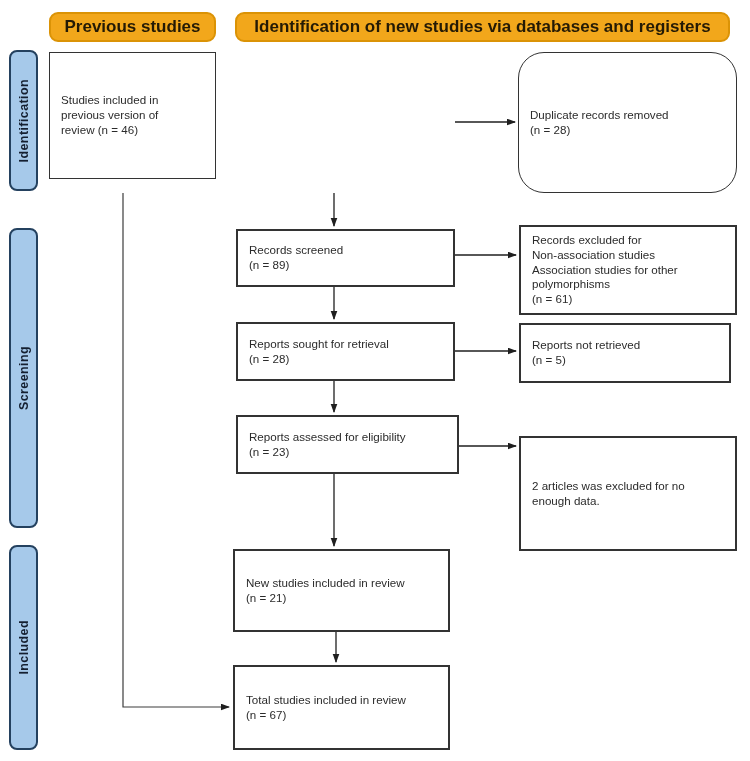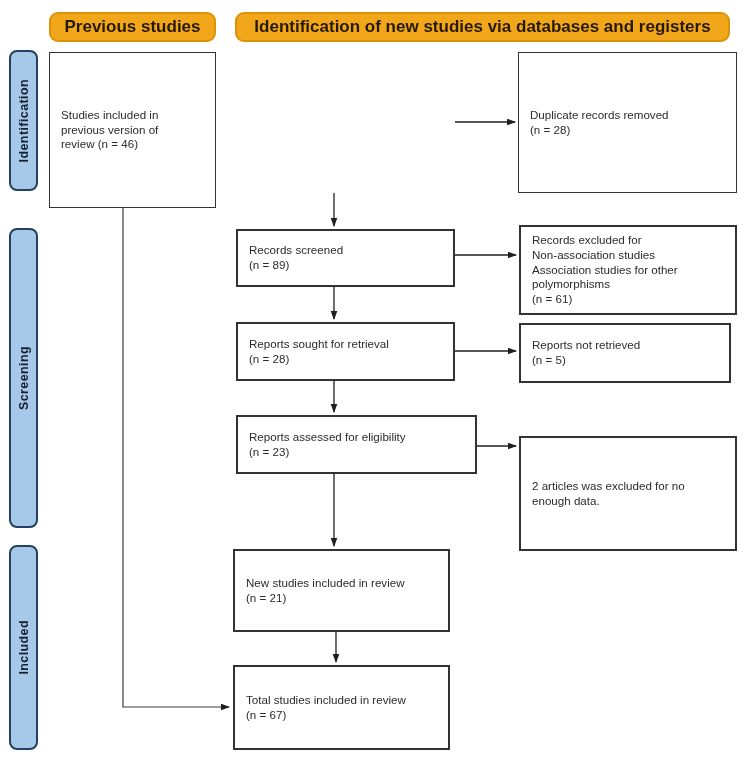--- a/index.html
+++ b/index.html
@@ -106,28 +106,28 @@
   <div class="vbar" style="left:9px; top:50px; width:29px; height:141px;">
     <span class="vlabel">Identification</span>
   </div>
   <div class="vbar" style="left:9px; top:228px; width:29px; height:300px;">
     <span class="vlabel">Screening</span>
   </div>
   <div class="vbar" style="left:9px; top:545px; width:29px; height:205px;">
     <span class="vlabel">Included</span>
   </div>
 
-  <div class="fbox thin" style="left:49px; top:52px; width:167px; height:156px;">
+  <div class="fbox thin" style="left:49px; top:52px; width:167px; height:127px;">
     <div class="txt">Studies included in
 previous version of
 review (n = 46)</div>
   </div>
 
 
-  <div class="fbox thin" style="left:518px; top:52px; width:219px; height:141px;">
+  <div class="fbox thin" style="left:518px; top:52px; width:219px; height:141px;border-radius:26px;">
     <div class="txt">Duplicate records removed
 (n = 28)</div>
   </div>
 
   <div class="fbox" style="left:236px; top:229px; width:219px; height:58px;">
     <div class="txt">Records screened
 (n = 89)</div>
   </div>
 
   <div class="fbox" style="left:519px; top:225px; width:218px; height:90px;">
@@ -141,21 +141,21 @@
   <div class="fbox" style="left:236px; top:322px; width:219px; height:59px;">
     <div class="txt">Reports sought for retrieval
 (n = 28)</div>
   </div>
 
   <div class="fbox" style="left:519px; top:323px; width:212px; height:60px;">
     <div class="txt">Reports not retrieved
 (n = 5)</div>
   </div>
 
-  <div class="fbox" style="left:236px; top:415px; width:241px; height:59px;">
+  <div class="fbox" style="left:236px; top:415px; width:223px; height:59px;">
     <div class="txt">Reports assessed for eligibility
 (n = 23)</div>
   </div>
 
   <div class="fbox" style="left:519px; top:412px; width:218px; height:115px;margin-top:24px;">
     <div class="txt">2 articles was excluded for no
 enough data.</div>
   </div>
 
   <div class="fbox" style="left:233px; top:549px; width:217px; height:83px;">

